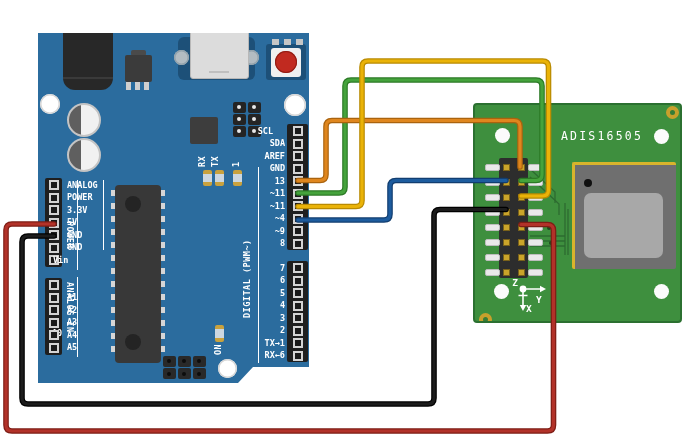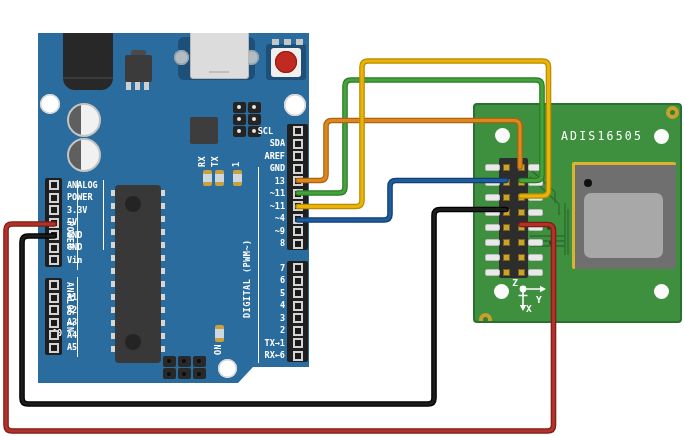--- a/index.html
+++ b/index.html
@@ -182,21 +182,21 @@
         <div class="plabel" style="left: 29px; top: 159px;">POWER</div>
         <div class="pin" style="left: 10.5px; top: 172px;"></div>
         <div class="plabel" style="left: 29px; top: 171.5px;">3.3V</div>
         <div class="pin" style="left: 10.5px; top: 184.5px;"></div>
         <div class="plabel" style="left: 29px; top: 184px;">5V</div>
         <div class="pin" style="left: 10.5px; top: 197px;"></div>
         <div class="plabel" style="left: 29px; top: 196.5px;">GND</div>
         <div class="pin" style="left: 10.5px; top: 209.5px;"></div>
         <div class="plabel" style="left: 29px; top: 209px;">GND</div>
         <div class="pin" style="left: 10.5px; top: 222px;"></div>
-        <div class="plabel" style="left: 29px; top: 221.5px;">Vin</div>
+        <div class="plabel" style="left: 15px; top: 221.5px;">Vin</div>
         <div class="pin" style="left: 10.5px; top: 247px;"></div>
         <div class="plabel" style="left: 14px; top: 246.5px; margin-top: 48px;">A0</div>
         <div class="pin" style="left: 10.5px; top: 259.5px;"></div>
         <div class="plabel" style="left: 29px; top: 259px;">A1</div>
         <div class="pin" style="left: 10.5px; top: 272px;"></div>
         <div class="plabel" style="left: 29px; top: 271.5px;">A2</div>
         <div class="pin" style="left: 10.5px; top: 284.5px;"></div>
         <div class="plabel" style="left: 29px; top: 284px;">A3</div>
         <div class="pin" style="left: 10.5px; top: 297px;"></div>
         <div class="plabel" style="left: 29px; top: 296.5px;">A4</div>

